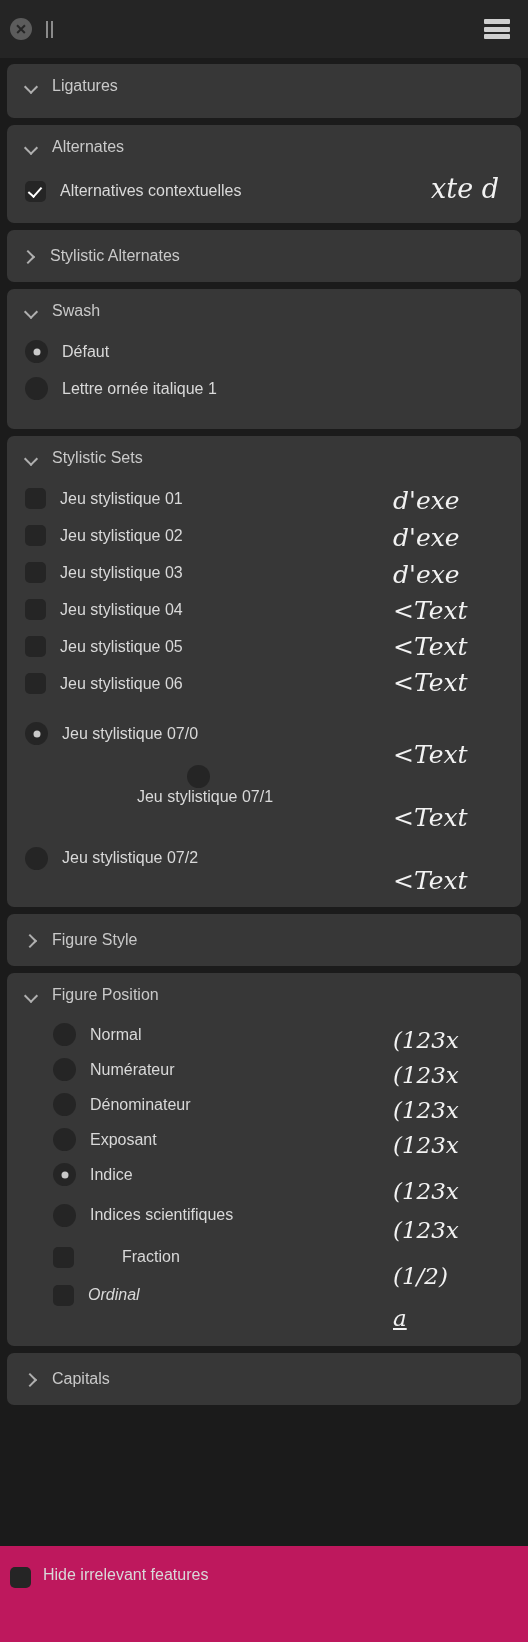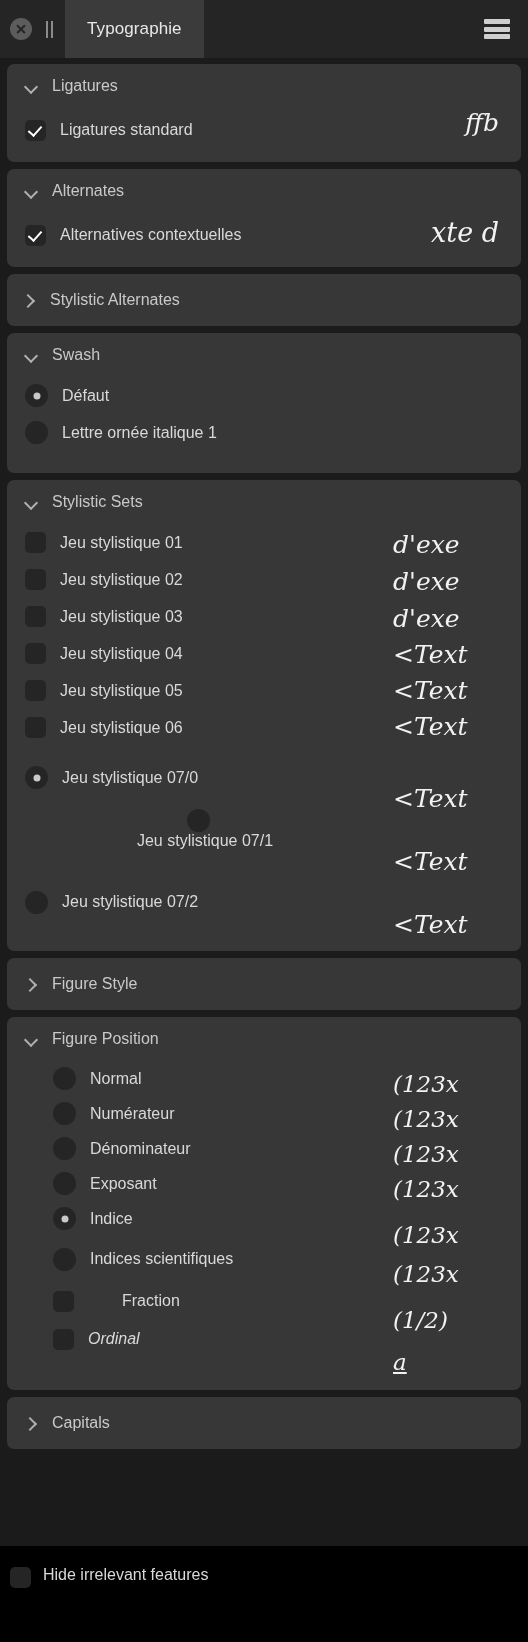--- a/index.html
+++ b/index.html
@@ -274,21 +274,21 @@
     color: #f2f2f2;
     font-size: 23px;
     line-height: 1;
     white-space: nowrap;
   }
 
   
   .footer {
     flex: 0 0 auto;
     height: 96px;
-    background: #000000;
+    background: #be185d;
     display: flex;
     align-items: flex-start;
     padding: 20px 0 0 10px;
     box-sizing: border-box;
   }
   .footer .cb { margin-top: 1px; }
   .footer .label {
     font-size: 16px;
     color: #d9d9d9;
     margin-left: 12px;
@@ -297,42 +297,34 @@
 </head>
 <body>
 
 <div id="app">
 
   <div class="titlebar">
     <div class="tb-left">
       <span class="close-icon"></span>
       <span class="pause-icon"></span>
     </div>
-    <div class="tab">
-      <span>Typographie</span>
-    </div>
     <div class="tb-spacer"></div>
     <div class="menu-icon">
       <span></span>
         <span></span>
         <span></span>
     </div>
   </div>
 
   <div class="panel-stack">
 
     <div class="card">
       <div class="section-head">
         <span class="chev"></span>
         <span class="section-title">Ligatures</span>
-      </div>
-      <div class="row" style="min-height:44px;">
-        <span class="cb checked"></span>
-        <span class="label">Ligatures standard</span>
-        <span class="sample right" style="top:2px;">ffb</span>
       </div>
     </div>
 
     <div class="card">
       <div class="section-head">
         <span class="chev"></span>
         <span class="section-title">Alternates</span>
       </div>
       <div class="row" style="min-height:44px;">
         <span class="cb checked"></span>

